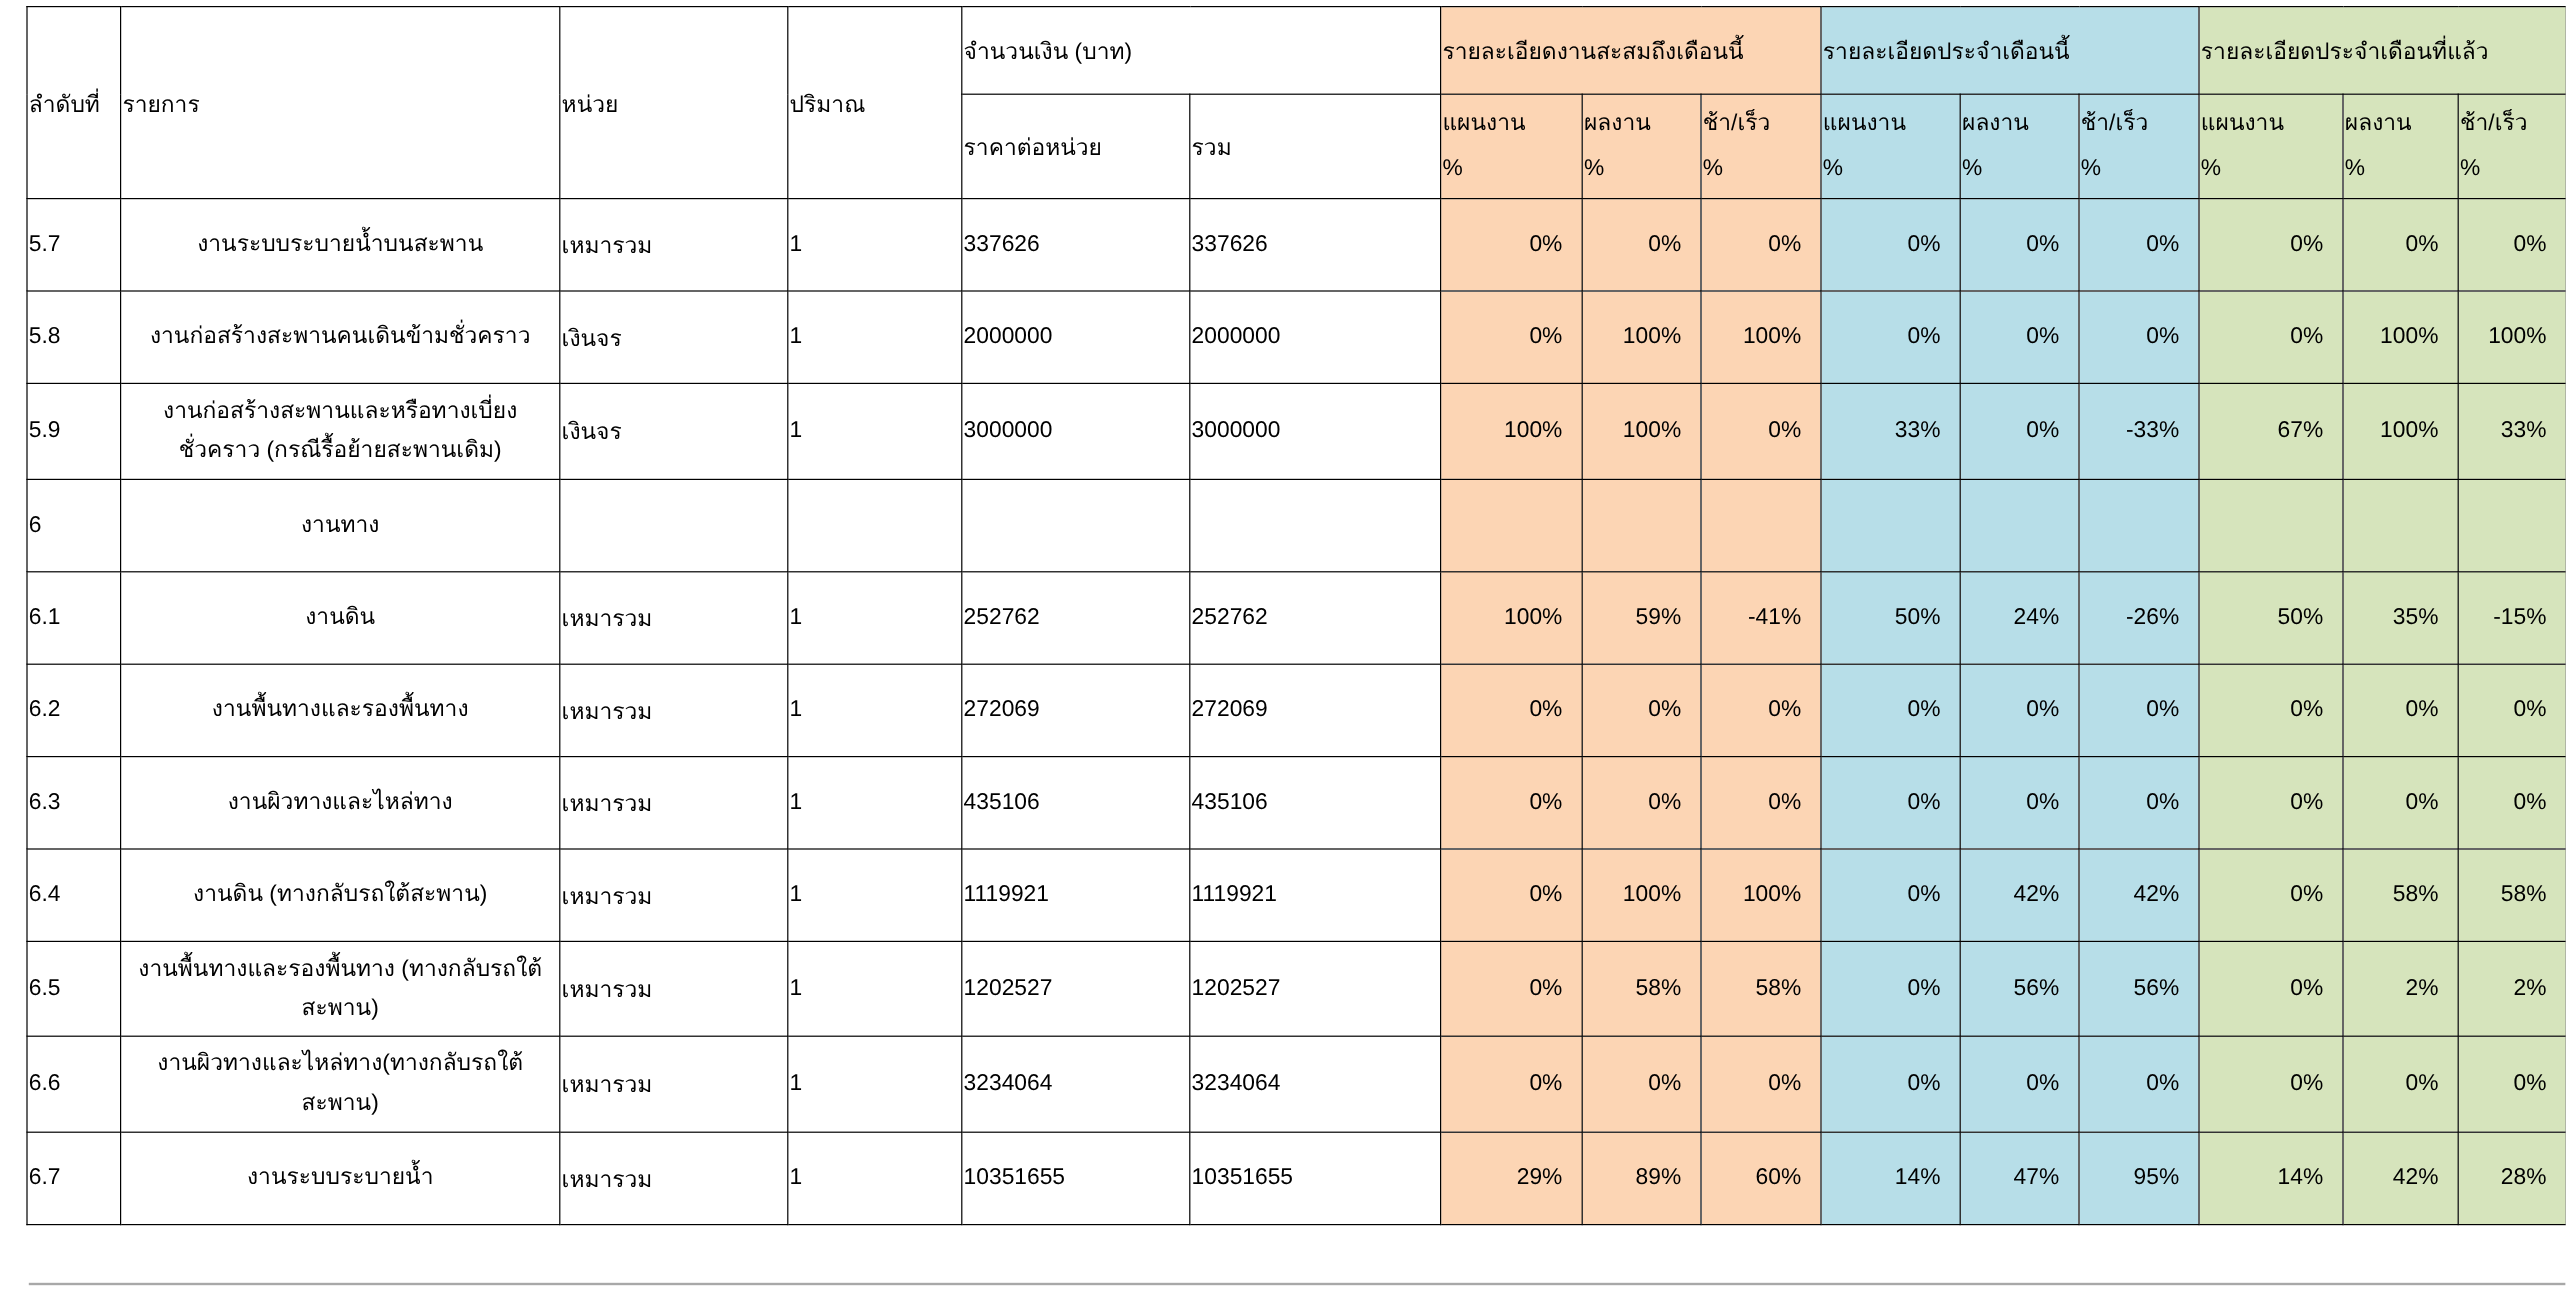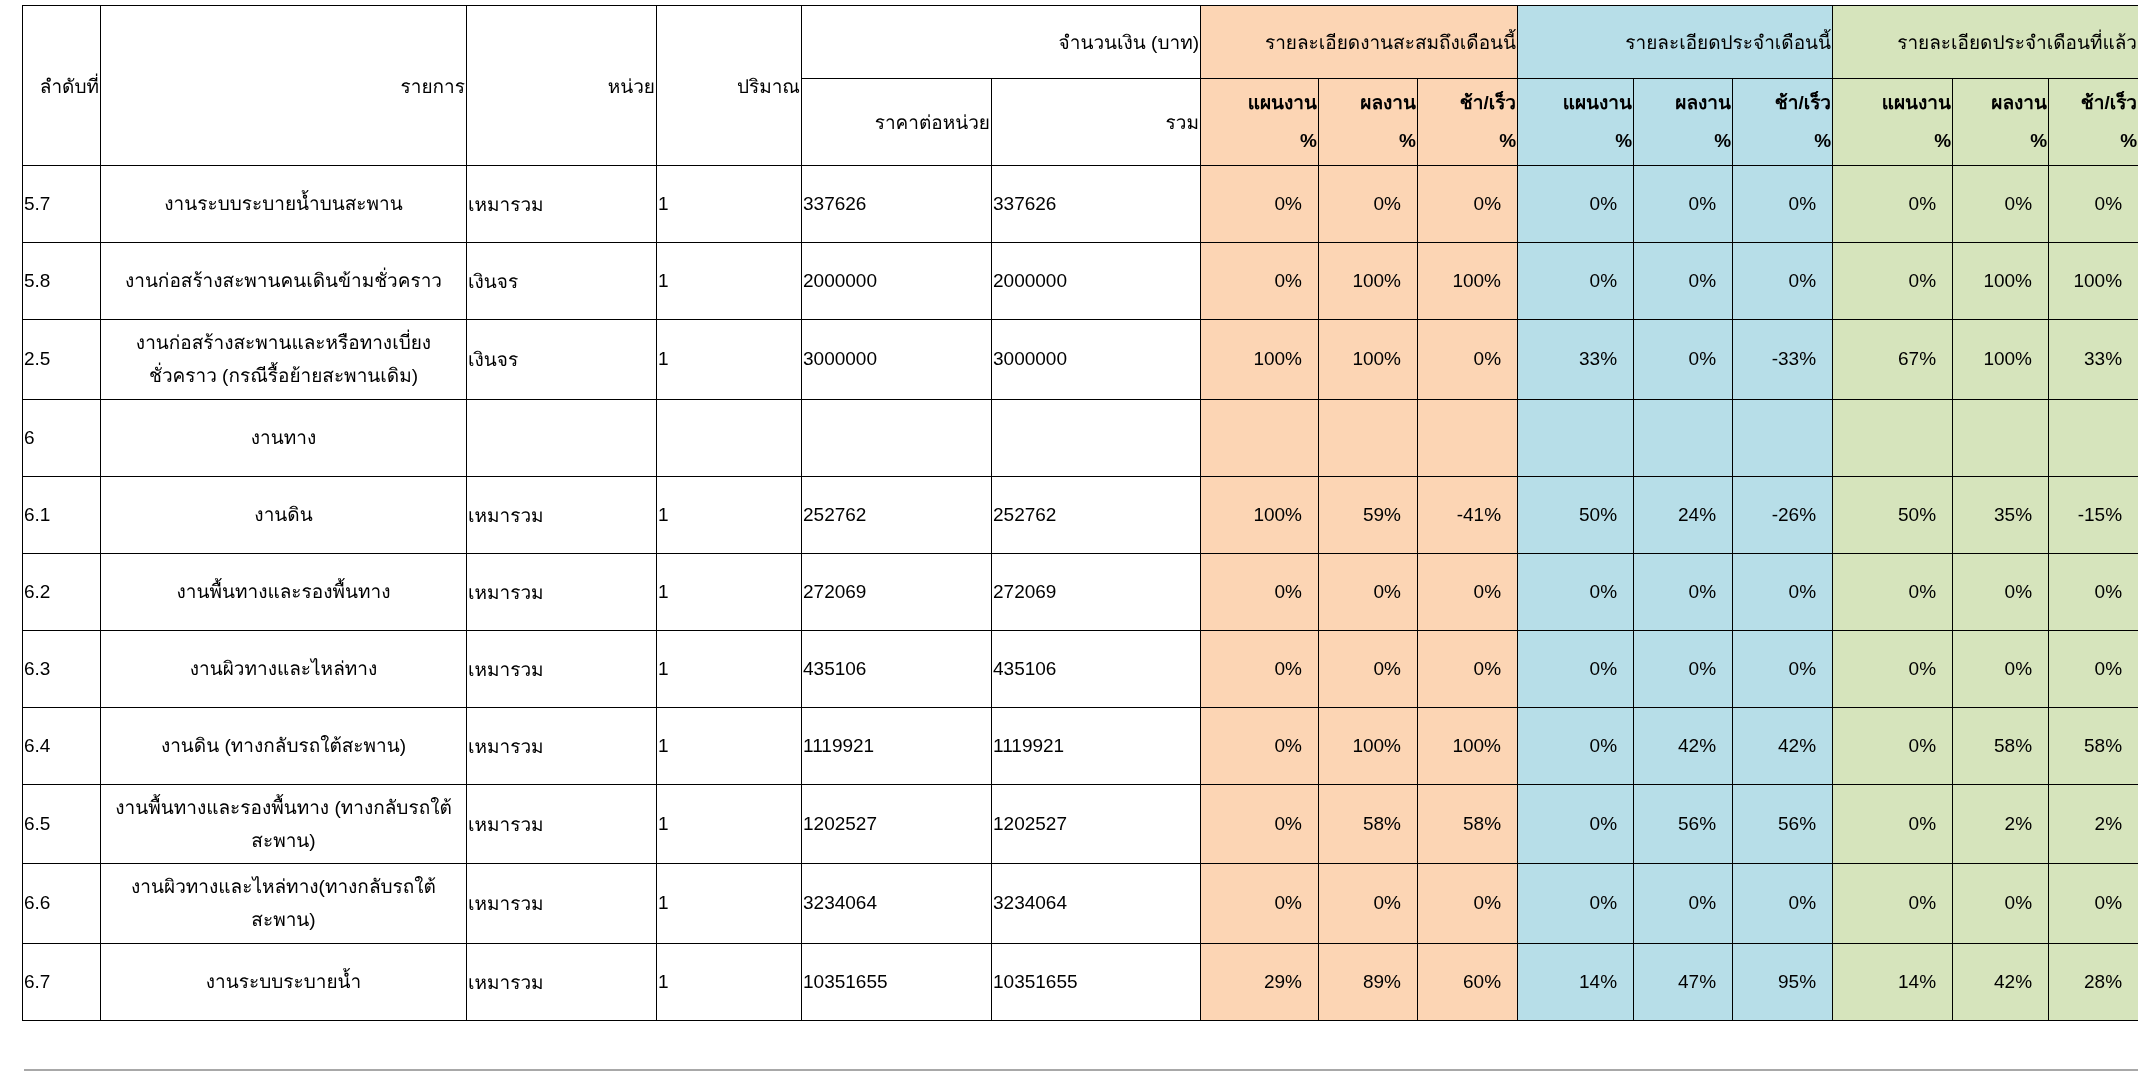--- a/index.html
+++ b/index.html
@@ -9,24 +9,24 @@
     overflow:hidden;
   }
   table{
     border-collapse:collapse;table-layout:fixed;
     position:absolute;left:22px;top:5px;width:2116px;
   }
   th,td{
     border:1px solid #000;font-size:19px;font-weight:normal;
     vertical-align:middle;overflow:hidden;background:#fff;
   }
-  thead th{text-align:right;}
+  thead th{text-align:left;}
   tr.group-row th{height:70px;}
   tr.sub-row th{height:84px;}
-  tr.sub-row th .stack{line-height:2.0;font-weight:bold;}
+  tr.sub-row th .stack{line-height:2.0;}
   tbody td{height:64px;}
   .c{text-align:left;}
   .l{text-align:center;padding:6px 14px;line-height:1.75;}
   .pct{text-align:right;padding-right:16px;}
   .g0{background:var(--g0);}
   .g1{background:var(--g1);}
   .g2{background:var(--g2);}
   .bottom-line{
     position:absolute;left:24px;right:0;top:1069px;height:2px;background:#a8a8a8;
   }
@@ -151,21 +151,21 @@
         <td class="pct g0">100%</td>
         <td class="pct g0">100%</td>
         <td class="pct g1">0%</td>
         <td class="pct g1">0%</td>
         <td class="pct g1">0%</td>
         <td class="pct g2">0%</td>
         <td class="pct g2">100%</td>
         <td class="pct g2">100%</td>
       </tr>
       <tr>
-        <td class="c">2.5</td>
+        <td class="c">5.9</td>
         <td class="l">งานก่อสร้างสะพานและหรือทางเบี่ยงชั่วคราว (กรณีรื้อย้ายสะพานเดิม)</td>
         <td class="c">เงินจร</td>
         <td class="c">1</td>
         <td class="c">3000000</td>
         <td class="c">3000000</td>
         <td class="pct g0">100%</td>
         <td class="pct g0">100%</td>
         <td class="pct g0">0%</td>
         <td class="pct g1">33%</td>
         <td class="pct g1">0%</td>

